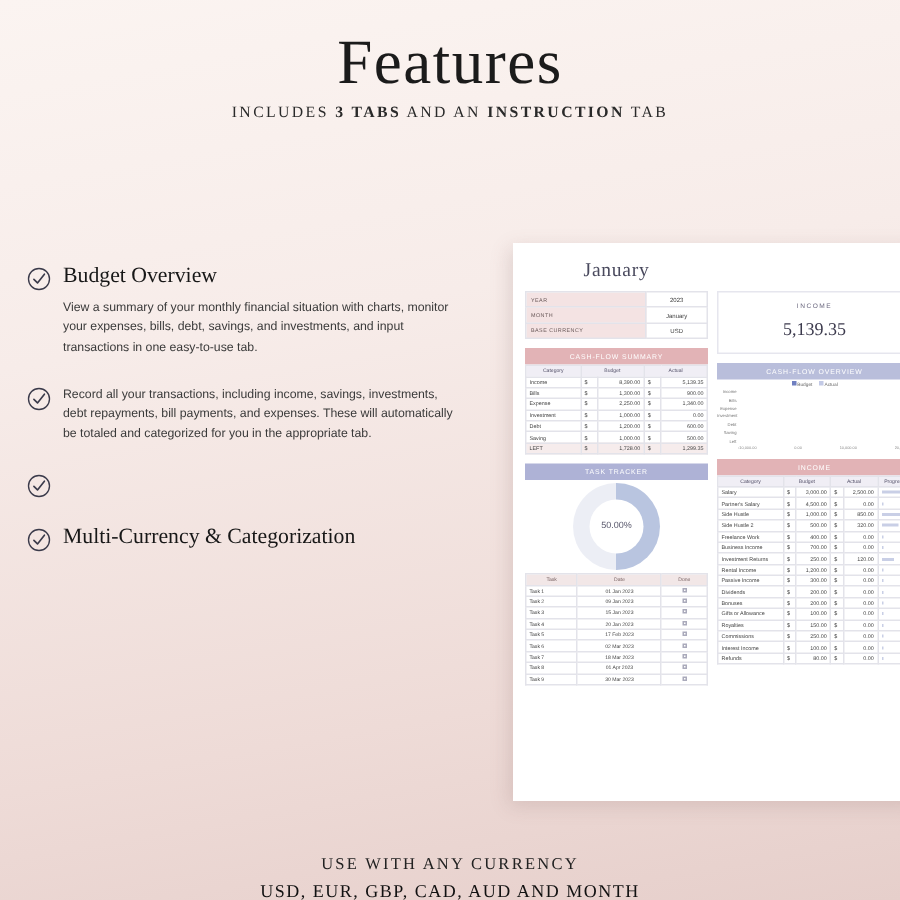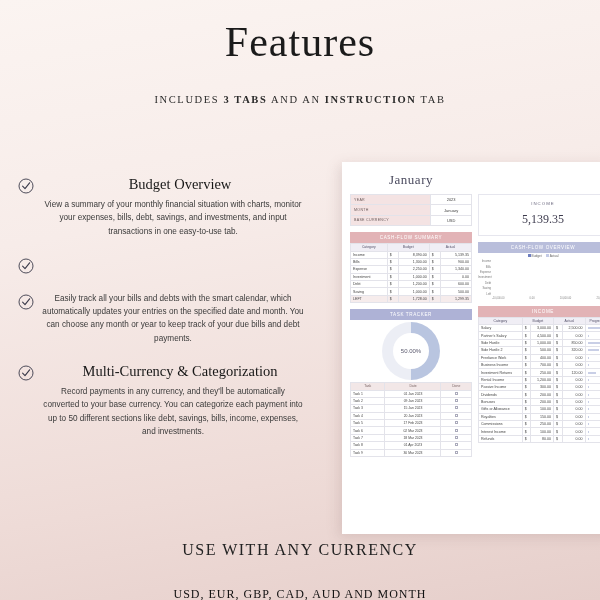--- a/index.html
+++ b/index.html
@@ -19,27 +19,27 @@
     color:#1b1b1b;
     margin:18px 0 0 0;
     font-weight:400;
     font-family:"Liberation Serif", serif;
   }
   .subtitle {
     text-align:center;
     font-size:10.5px;
     letter-spacing:1.6px;
     color:#2a2a2a;
-    margin-top:28px;
+    margin-top:4px;
   }
   .subtitle b { font-weight:bold; }
 
   .features {
     position:absolute;
-    top:158px; left:18px; width:300px;text-align:center;
+    top:158px; left:18px; width:300px;
   }
   .feature { display:flex; margin-bottom:18px; }
   .check {
     width:16px; height:16px; flex:0 0 16px; margin-right:8px; margin-top:2px;
     position:relative;
   }
   .check svg { display:block; }
   .feature-body { flex:1; }
   .feature-title {
     font-size:14.5px; color:#171717; margin:0 0 5px 0; font-weight:400;
@@ -48,21 +48,21 @@
   .feature-desc {
     font-size:8.2px; line-height:1.62; color:#3a3a3a;
     font-family:Liberation Sans, sans-serif;
     max-width:262px;
   }
 
   .footer {
     position:absolute; bottom:16px; left:0; width:100%; text-align:center;
   }
   .footer-line1 {
-    font-size:16px; letter-spacing:1.5px; color:#222; margin-bottom:28px;
+    font-size:11px; letter-spacing:1.5px; color:#222; margin-bottom:5px;
   }
   .footer-line2 { font-size:12px; letter-spacing:1px; color:#111; }
   .footer-line2 b { font-weight:normal; }
 
   
   .sheet {
     position:absolute; left:342px; top:144px;
     width:272px; height:372px;
     background:#ffffff;
     box-shadow:-3px 3px 12px rgba(120,90,90,.18);
@@ -157,45 +157,44 @@
     </div>
 
     <div class="feature">
       <span class="check">
         <svg width="16" height="16" viewBox="0 0 16 16">
             <circle cx="8" cy="8" r="7" fill="none" stroke="#3a3a4a" stroke-width="0.9"></circle>
             <path d="M4.6 8.2 L7 10.6 L11.6 4.8" fill="none" stroke="#3a3a4a" stroke-width="1.1" stroke-linecap="round" stroke-linejoin="round"></path>
           </svg>
       </span>
       <div class="feature-body">
+        <div class="feature-desc">Record all your transactions, including income, savings, investments, debt repayments, bill payments, and expenses. These will automatically be totaled and categorized for you in the appropriate tab.</div>
       </div>
     </div>
 
     <div class="feature">
       <span class="check">
         <svg width="16" height="16" viewBox="0 0 16 16">
             <circle cx="8" cy="8" r="7" fill="none" stroke="#3a3a4a" stroke-width="0.9"></circle>
             <path d="M4.6 8.2 L7 10.6 L11.6 4.8" fill="none" stroke="#3a3a4a" stroke-width="1.1" stroke-linecap="round" stroke-linejoin="round"></path>
           </svg>
       </span>
       <div class="feature-body">
-        <div class="feature-desc">Easily track all your bills and debts with the smart calendar, which automatically updates your entries on the specified date and month. You can choose any month or year to keep track of your due bills and debt payments.</div>
       </div>
     </div>
 
     <div class="feature">
       <span class="check">
         <svg width="16" height="16" viewBox="0 0 16 16">
             <circle cx="8" cy="8" r="7" fill="none" stroke="#3a3a4a" stroke-width="0.9"></circle>
             <path d="M4.6 8.2 L7 10.6 L11.6 4.8" fill="none" stroke="#3a3a4a" stroke-width="1.1" stroke-linecap="round" stroke-linejoin="round"></path>
           </svg>
       </span>
       <div class="feature-body">
         <div class="feature-title">Multi-Currency &amp; Categorization</div>
-        <div class="feature-desc">Record payments in any currency, and they'll be automatically converted to your base currency. You can categorize each payment into up to 50 different sections like debt, savings, bills, income, expenses, and investments.</div>
       </div>
     </div>
 
   </div>
 
   <div class="sheet">
 
     <div class="sheet-title">January</div>
 
     <div class="cols">

